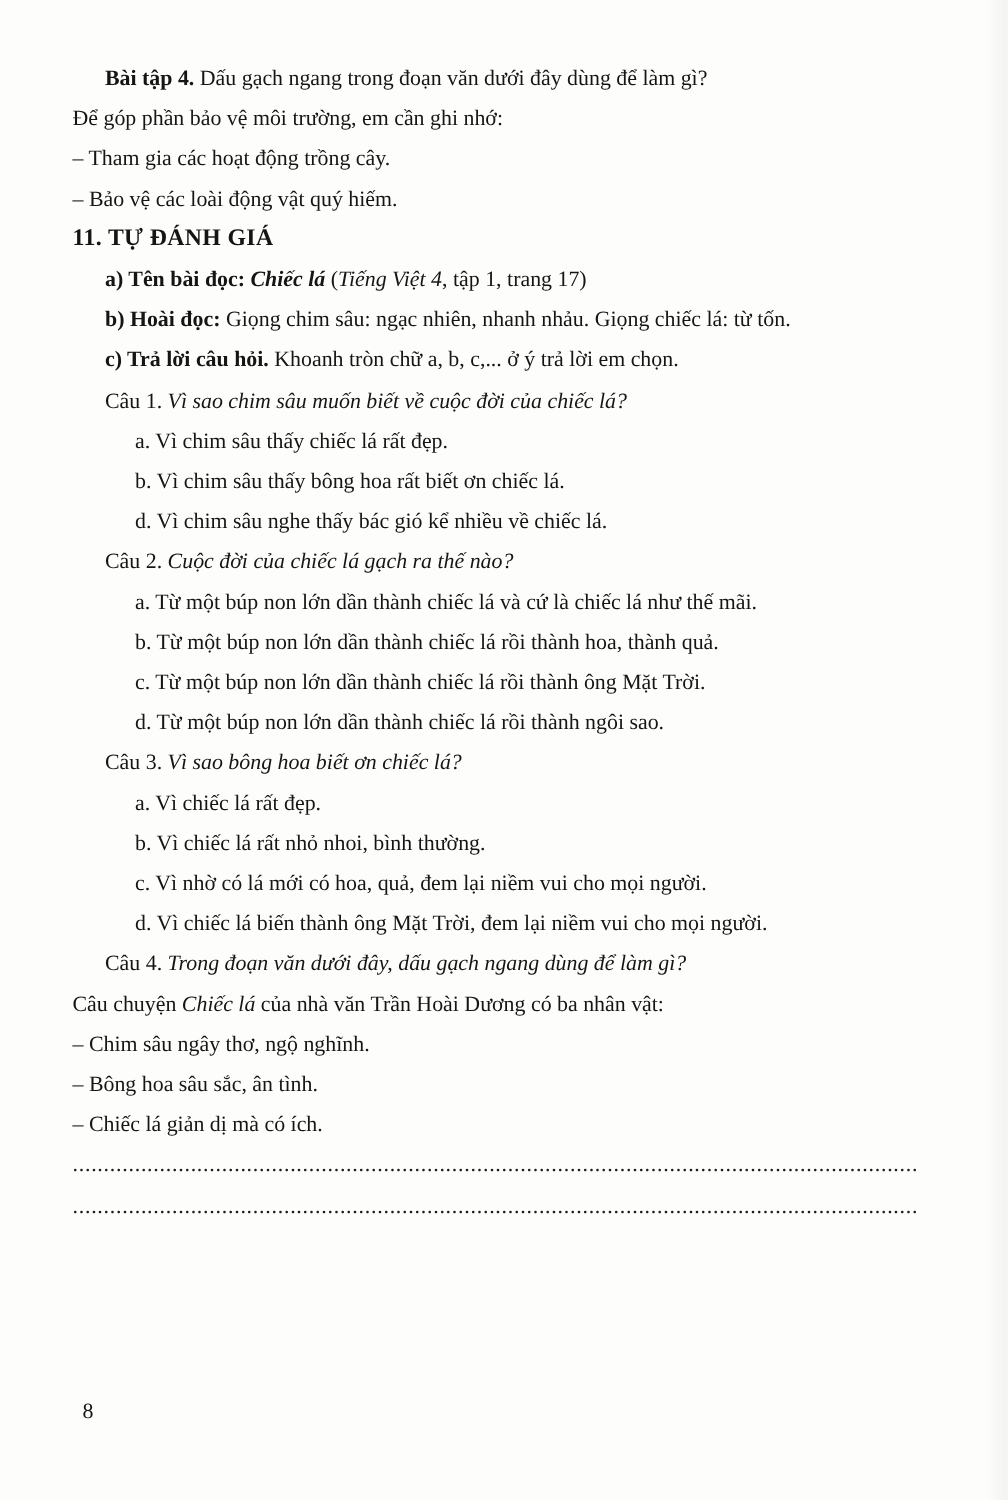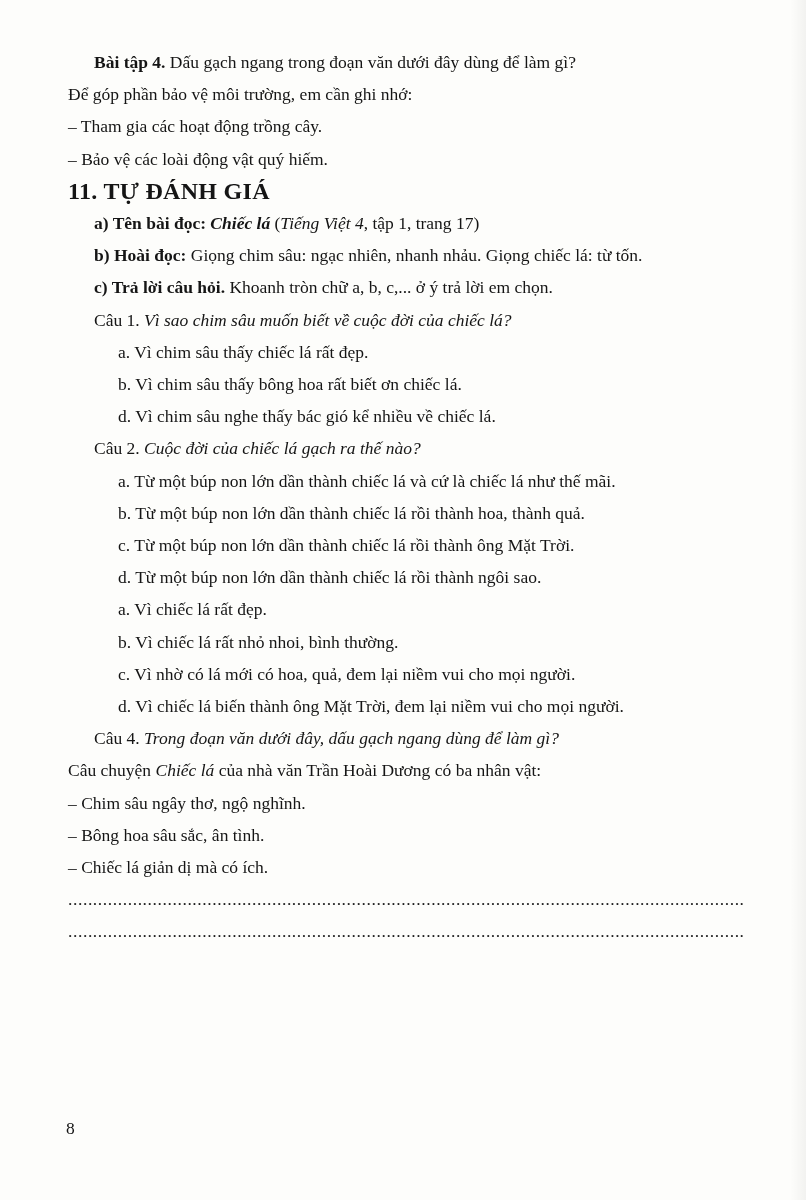--- a/index.html
+++ b/index.html
@@ -20,31 +20,31 @@
   
   .page::after {
     content: "";
     position: absolute; top: 0; right: 0;
     width: 16px; height: 100%;
     background: linear-gradient(to left, rgba(0,0,0,0.045), rgba(0,0,0,0));
     pointer-events: none;
   }
   .content {
     position: absolute;
-    left: 68px; top: 46px;
+    left: 58px; top: 46px;
     width: 680px;
   }
   .line {
     font-size: 17.5px;
     line-height: 32.2px;
     white-space: nowrap;
   }
   .line.indent1 { padding-left: 26px; }
   .line.indent2 { padding-left: 50px; }
-  .line.heading { font-size: 24px; letter-spacing: 0.3px; }
+  .line.heading { font-size: 19px; letter-spacing: 0.3px; }
   .line.dotted {
     width: 676px;
     overflow: hidden;
     letter-spacing: 0.6px;
     color: #1c1c1c;
   }
   .b  { font-weight: bold; }
   .i  { font-style: italic; }
   .bi { font-weight: bold; font-style: italic; }
   .page-number {
@@ -69,20 +69,21 @@
       <div class="line indent1"><span class="b">c) Trả lời câu hỏi.</span><span> Khoanh tròn chữ a, b, c,... ở ý trả lời em chọn.</span></div>
       <div class="line indent1"><span>Câu 1. </span><span class="i">Vì sao chim sâu muốn biết về cuộc đời của chiếc lá?</span></div>
       <div class="line indent2"><span>a. Vì chim sâu thấy chiếc lá rất đẹp.</span></div>
       <div class="line indent2"><span>b. Vì chim sâu thấy bông hoa rất biết ơn chiếc lá.</span></div>
       <div class="line indent2"><span>d. Vì chim sâu nghe thấy bác gió kể nhiều về chiếc lá.</span></div>
       <div class="line indent1"><span>Câu 2. </span><span class="i">Cuộc đời của chiếc lá gạch ra thế nào?</span></div>
       <div class="line indent2"><span>a. Từ một búp non lớn dần thành chiếc lá và cứ là chiếc lá như thế mãi.</span></div>
       <div class="line indent2"><span>b. Từ một búp non lớn dần thành chiếc lá rồi thành hoa, thành quả.</span></div>
       <div class="line indent2"><span>c. Từ một búp non lớn dần thành chiếc lá rồi thành ông Mặt Trời.</span></div>
       <div class="line indent2"><span>d. Từ một búp non lớn dần thành chiếc lá rồi thành ngôi sao.</span></div>
+      <div class="line indent1"><span>Câu 3. </span><span class="i">Vì sao bông hoa biết ơn chiếc lá?</span></div>
       <div class="line indent2"><span>a. Vì chiếc lá rất đẹp.</span></div>
       <div class="line indent2"><span>b. Vì chiếc lá rất nhỏ nhoi, bình thường.</span></div>
       <div class="line indent2"><span>c. Vì nhờ có lá mới có hoa, quả, đem lại niềm vui cho mọi người.</span></div>
       <div class="line indent2"><span>d. Vì chiếc lá biến thành ông Mặt Trời, đem lại niềm vui cho mọi người.</span></div>
       <div class="line indent1"><span>Câu 4. </span><span class="i">Trong đoạn văn dưới đây, dấu gạch ngang dùng để làm gì?</span></div>
       <div class="line indent0"><span>Câu chuyện </span><span class="i">Chiếc lá</span><span> của nhà văn Trần Hoài Dương có ba nhân vật:</span></div>
       <div class="line indent0"><span>– Chim sâu ngây thơ, ngộ nghĩnh.</span></div>
       <div class="line indent0"><span>– Bông hoa sâu sắc, ân tình.</span></div>
       <div class="line indent0"><span>– Chiếc lá giản dị mà có ích.</span></div>
       <div class="line indent0 dotted"><span>........................................................................................................................................................................................................</span></div>

